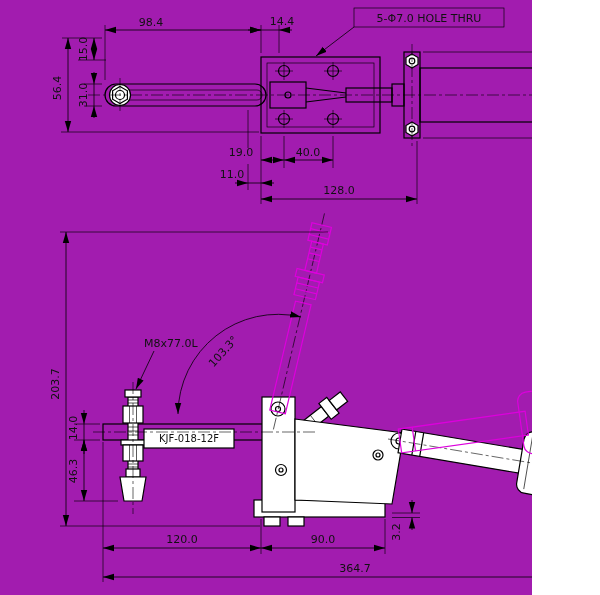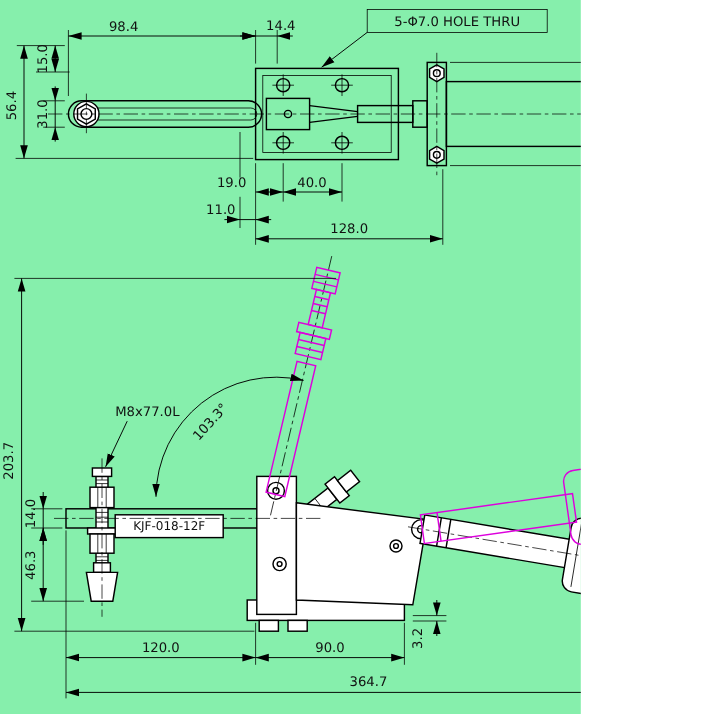--- a/index.html
+++ b/index.html
@@ -1,16 +1,16 @@
 <!DOCTYPE html>
 <html><head>
 <meta charset="utf-8">
 <style>
   html,body { margin:0; padding:0; background:#ffffff; }
-  #sheet { width:484px; height:595px; background:#86efac; position:relative; overflow:hidden; }
+  #sheet { width:484px; height:595px; background:#a21caf; position:relative; overflow:hidden;padding-left:48px; }
   svg { display:block; }
   svg text { font-family:"DejaVu Sans", sans-serif; font-size:11px; fill:#111; stroke:none; }
   svg text.small { font-size:10px; }
   .ln   { fill:none; stroke:#000; stroke-width:1.2; }
   .lnw  { fill:#fff;  stroke:#000; stroke-width:1.2; }
   .thin { fill:none; stroke:#000; stroke-width:0.65; }
   .dim  { fill:none; stroke:#000; stroke-width:0.8; }
   .cl   { fill:none; stroke:#000; stroke-width:0.6; stroke-dasharray:12 3 3 3; }
 </style>
 </head>

